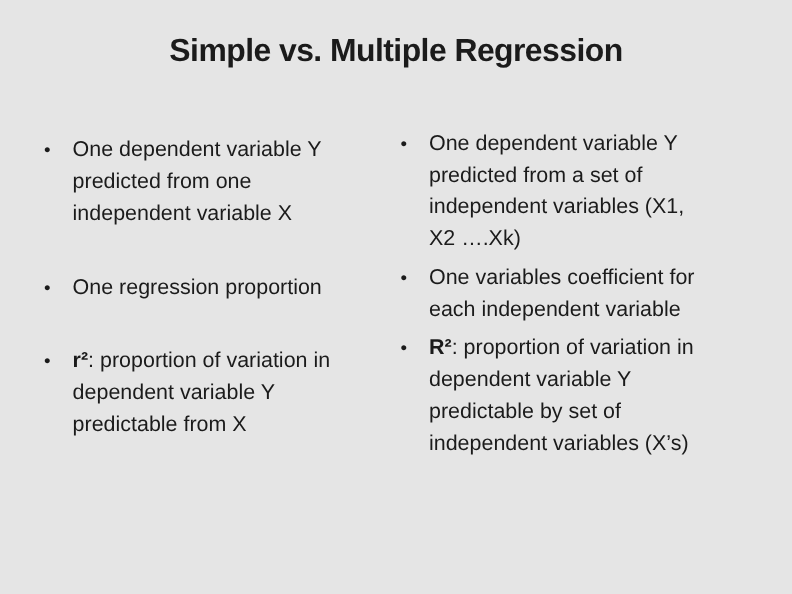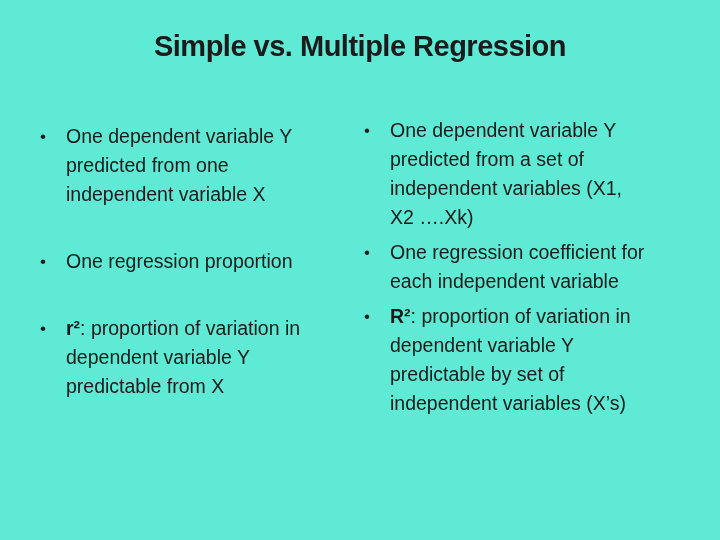--- a/index.html
+++ b/index.html
@@ -4,21 +4,21 @@
 <style>
   html, body {
     margin: 0;
     padding: 0;
     background: #ffffff;
   }
   .slide {
     position: relative;
     width: 720px;
     height: 540px;
-    background: #5eead4;
+    background: #e5e5e5;
     overflow: hidden;
     font-family: "Liberation Sans", sans-serif;
     color: #1b1b1b;
   }
   .slide-title {
     position: absolute;
     top: 30px;
     left: 0;
     width: 100%;
     margin: 0;
@@ -94,21 +94,21 @@
   <ul class="bullet-col col-right">
     <li class="bullet-item">
       <span class="bullet-dot">•</span>
       <span class="bullet-text"><span>One dependent variable Y
 predicted from a set of
 independent variables (X1,
 X2 ….Xk)</span></span>
     </li>
     <li class="bullet-item">
       <span class="bullet-dot">•</span>
-      <span class="bullet-text"><span>One regression coefficient for
+      <span class="bullet-text"><span>One variables coefficient for
 each independent variable</span></span>
     </li>
     <li class="bullet-item">
       <span class="bullet-dot">•</span>
       <span class="bullet-text"><span class="bold-prefix">R²</span><span>: proportion of variation in
 dependent variable Y
 predictable by set of
 independent variables (X’s)</span></span>
     </li>
   </ul>

